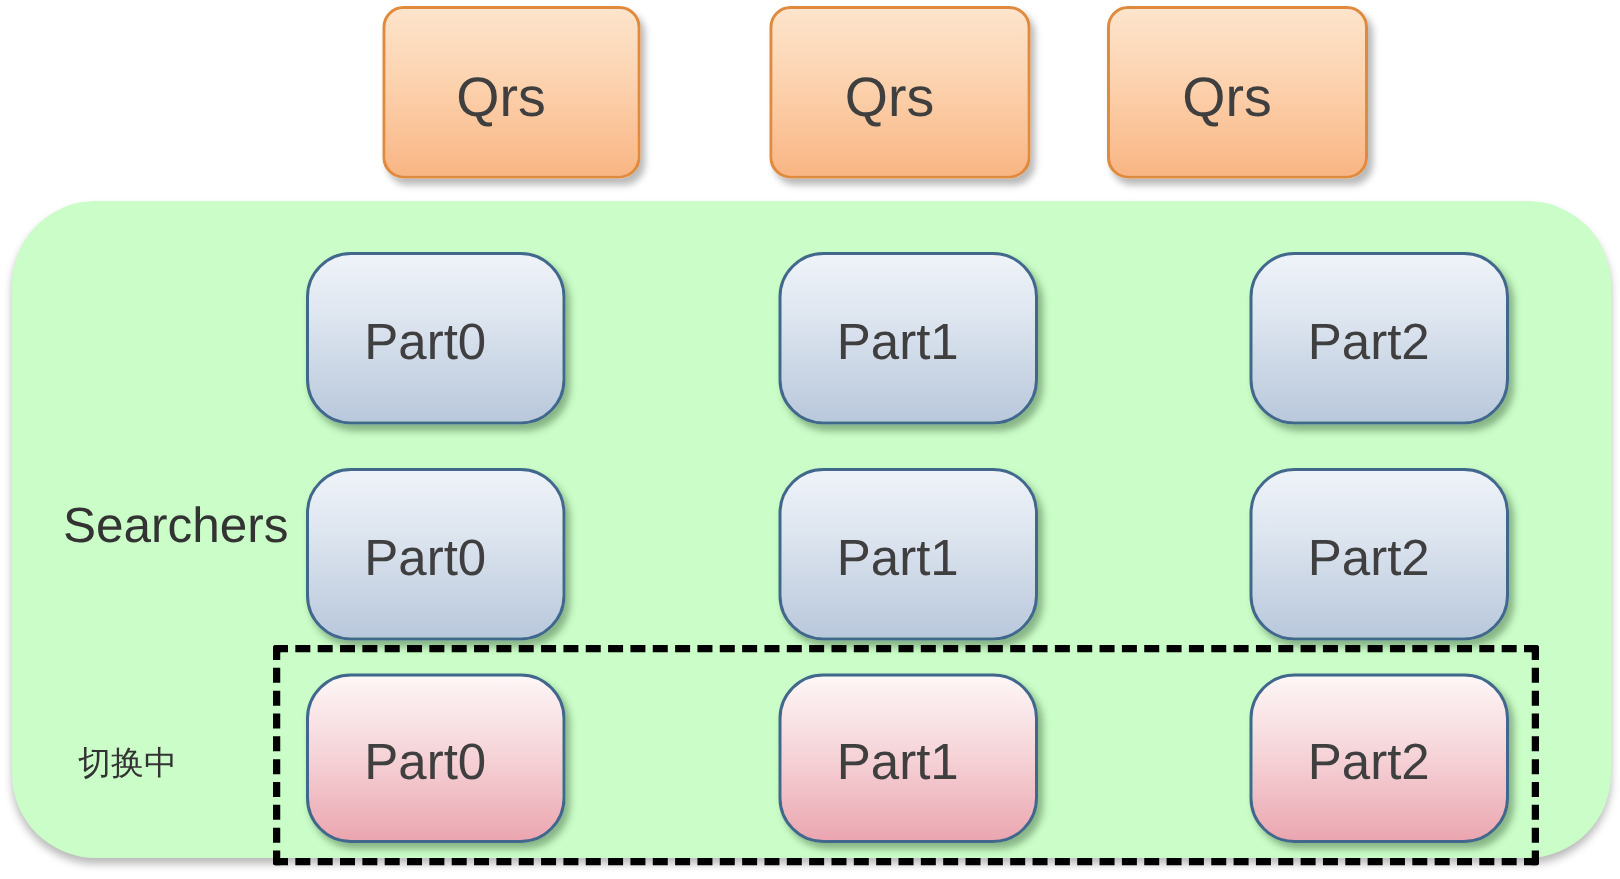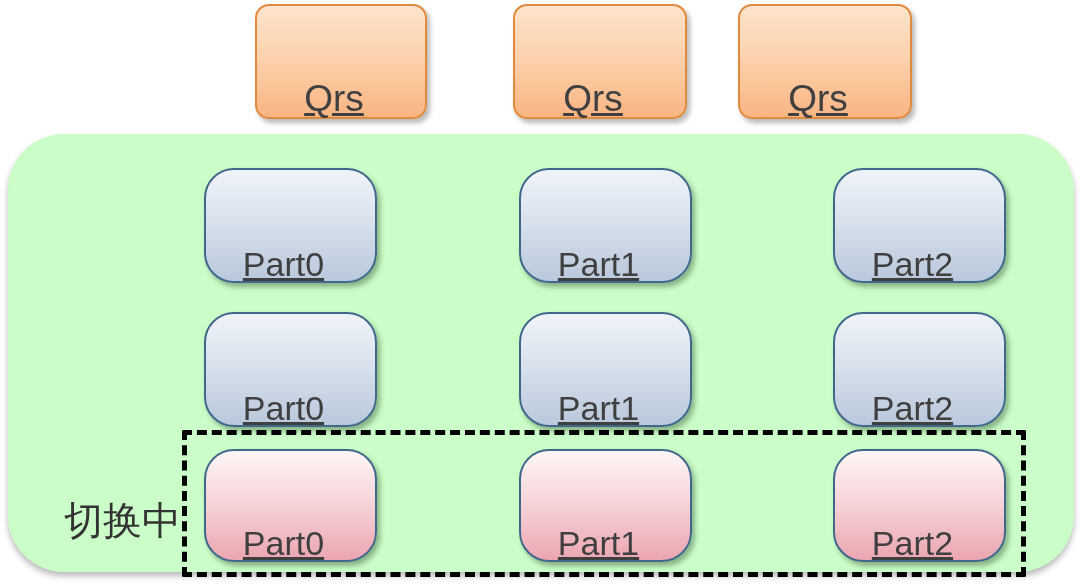--- a/index.html
+++ b/index.html
@@ -23,26 +23,25 @@
     width: 1066px;
     height: 438px;
     background: #cafdc7;
     border-radius: 56px;
     box-shadow: 0 4px 6px rgba(0,0,0,0.28);
   }
   
   .node {
     position: absolute;
     display: flex;
-    align-items: flex-end;
+    align-items: center;
     justify-content: center;
     color: #3f3f3f;
     font-size: 34px;
     box-sizing: border-box;
-    text-decoration: underline;
   }
   .node .lbl {
     transform: translate(-7px, 3px);
     white-space: nowrap;
   }
   .qrs {
     top: 4px;
     height: 115px;
     border-radius: 14px;
     border: 2px solid #e08a3e;
@@ -67,23 +66,23 @@
     position: absolute;
     color: #333333;
     white-space: nowrap;
   }
   .row-label.searchers {
     left: 42px;
     top: 331px;
     font-size: 33px;
   }
   .row-label.switching {
-    left: 64px;
+    left: 52px;
     top: 494px;
-    font-size: 39px;
+    font-size: 22px;
   }
   .dashed-region {
     position: absolute;
     left: 182px;
     top: 430px;
     width: 844px;
     height: 147px;
     border: 5px dashed #000000;
     border-radius: 2px;
     box-sizing: border-box;
@@ -100,20 +99,21 @@
   </div>
   <div class="node qrs" style="left:513px; width:174px;">
     <span class="lbl">Qrs</span>
   </div>
   <div class="node qrs" style="left:738px; width:174px;">
     <span class="lbl">Qrs</span>
   </div>
 
   <div class="green-container"></div>
 
+  <div class="row-label searchers">Searchers</div>
   <div class="row-label switching">切换中</div>
 
   <div class="node part blue" style="left:204px; top:168px;">
     <span class="lbl">Part0</span>
   </div>
   <div class="node part blue" style="left:519px; top:168px;">
     <span class="lbl">Part1</span>
   </div>
   <div class="node part blue" style="left:833px; top:168px;">
     <span class="lbl">Part2</span>

